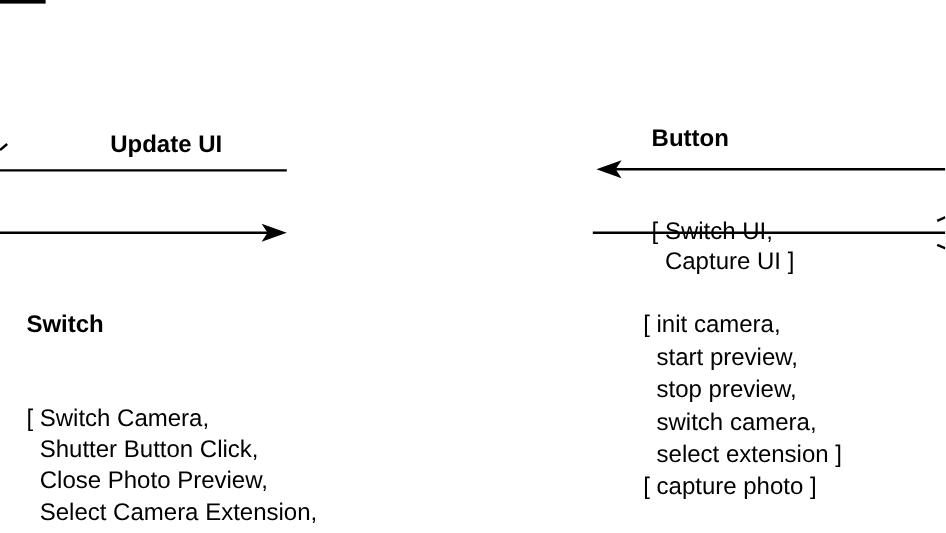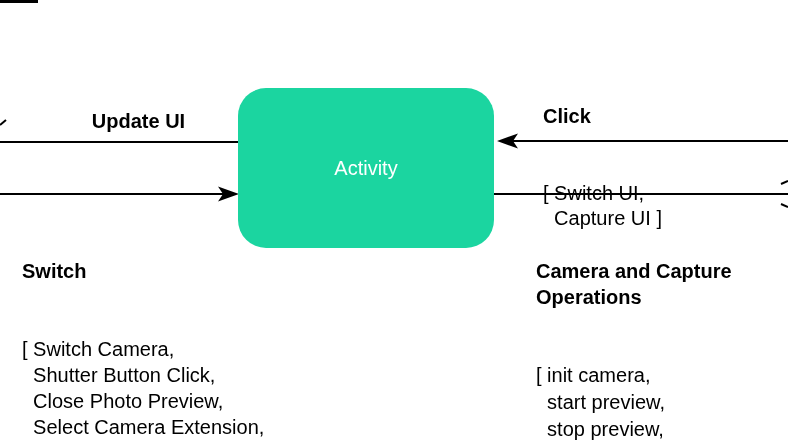--- a/index.html
+++ b/index.html
@@ -76,44 +76,39 @@
     <polygon points="239,194 218,186.5 223,194 218,201.5" fill="#000000"></polygon>
 
     <line x1="512" y1="141" x2="788" y2="141" stroke="#000000" stroke-width="2"></line>
     <polygon points="497,141 518,133.5 513,141 518,148.5" fill="#000000"></polygon>
 
     <line x1="494" y1="194" x2="788" y2="194" stroke="#000000" stroke-width="2"></line>
     <line x1="781" y1="184" x2="788" y2="181" stroke="#000000" stroke-width="2"></line>
     <line x1="781" y1="204" x2="788" y2="207" stroke="#000000" stroke-width="2"></line>
   </svg>
 
-  <div class="activity-box">
-    <span class="label">Activity</span>
-  </div>
 
   <div class="txt bold update-ui-label">Update UI</div>
 
   <div class="txt state-block">
-    <div class="bold">Click</div>
+    <div class="bold">Button</div>
     <div class="items">[ Switch UI,
   Capture UI ]</div>
   </div>
 
   <div class="txt actions-block">
     <div class="bold">Switch</div>
     <div class="items">[ Switch Camera,
   Shutter Button Click,
   Close Photo Preview,
   Select Camera Extension,
   Request Permission ]</div>
   </div>
 
   <div class="txt camera-ops-block">
-    <div class="bold">Camera and Capture
-Operations</div>
     <div class="items">[ init camera,
   start preview,
   stop preview,
   switch camera,
   select extension ]
 [ capture photo ]</div>
   </div>
 
 </div>
 

